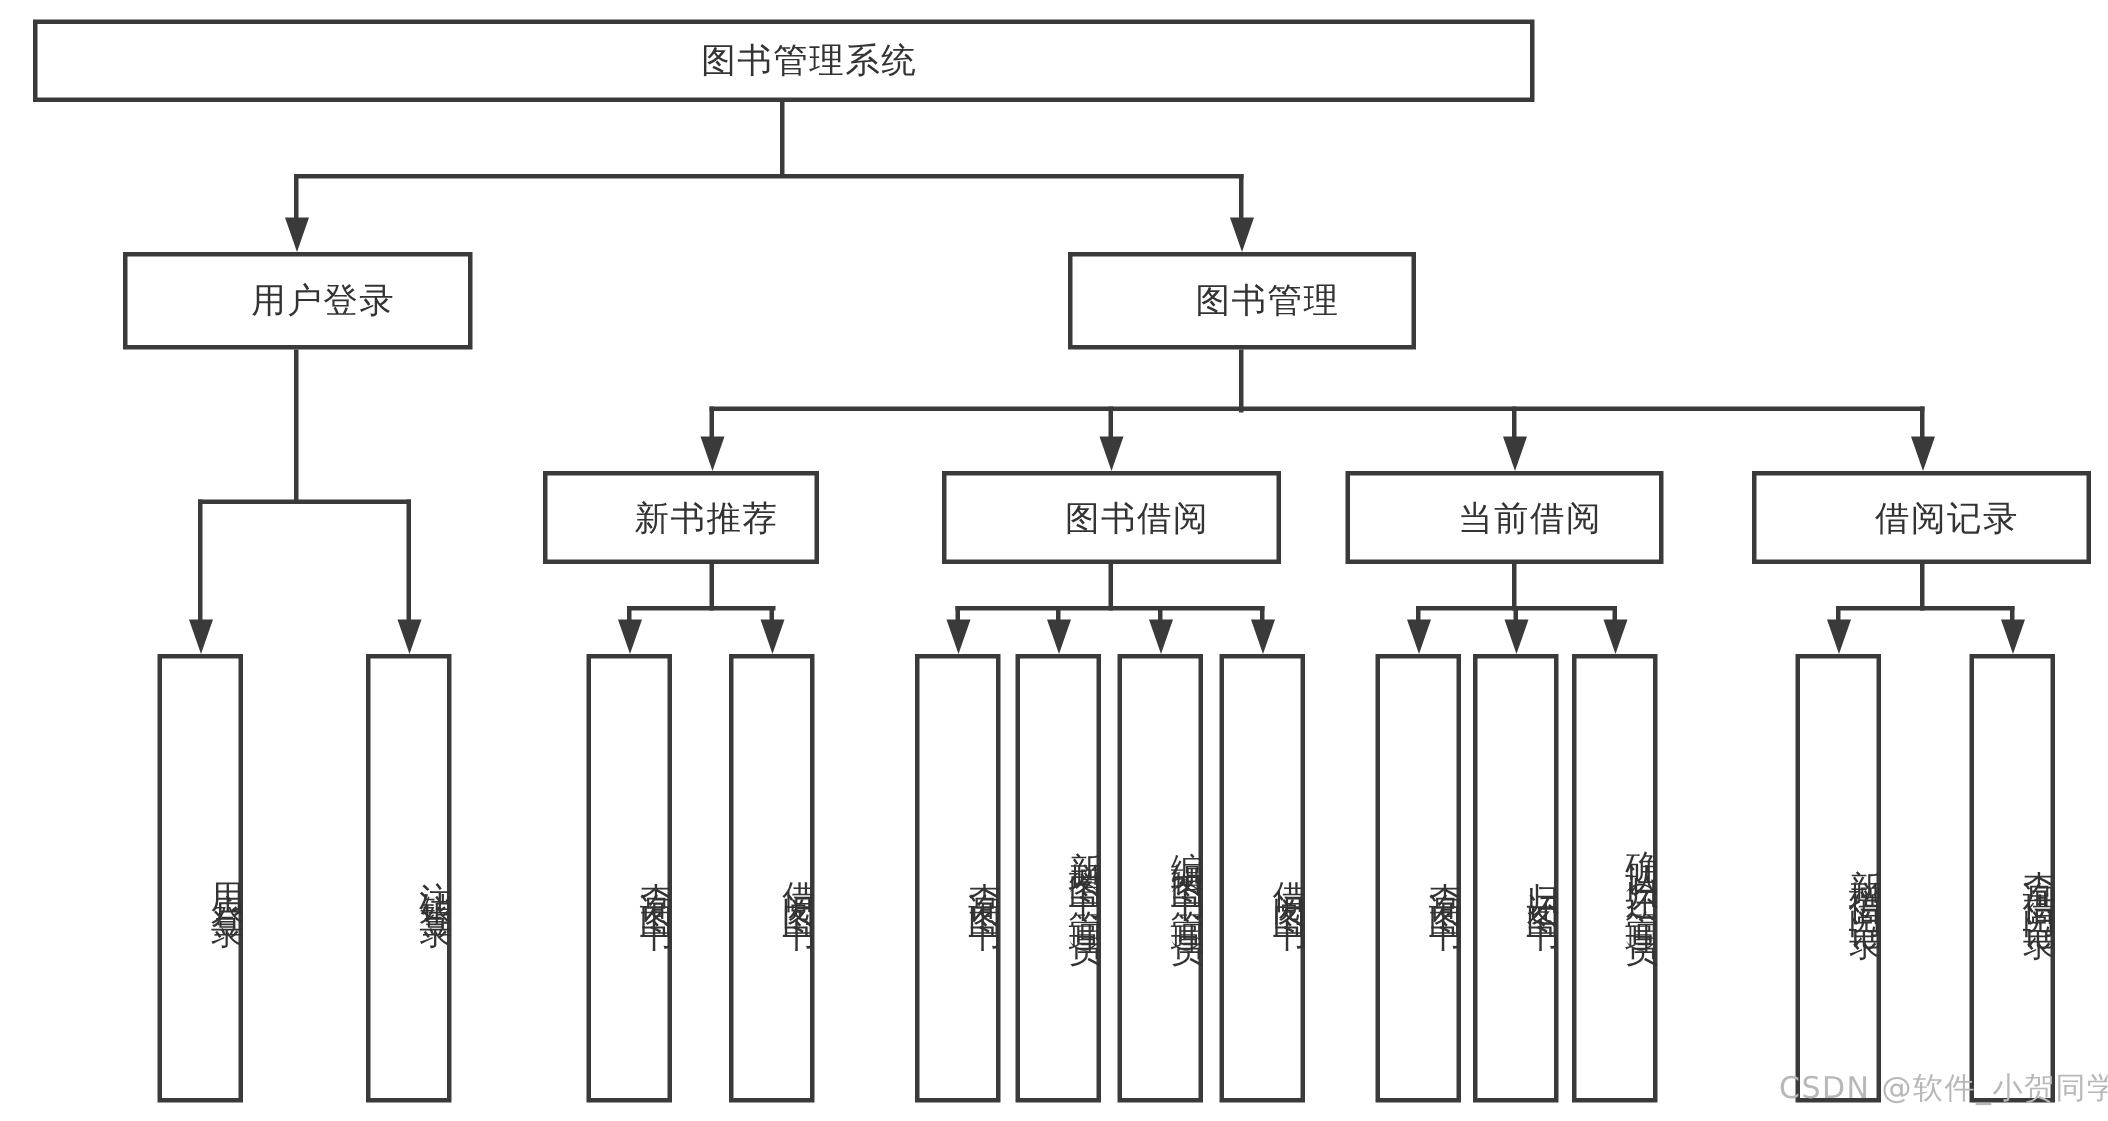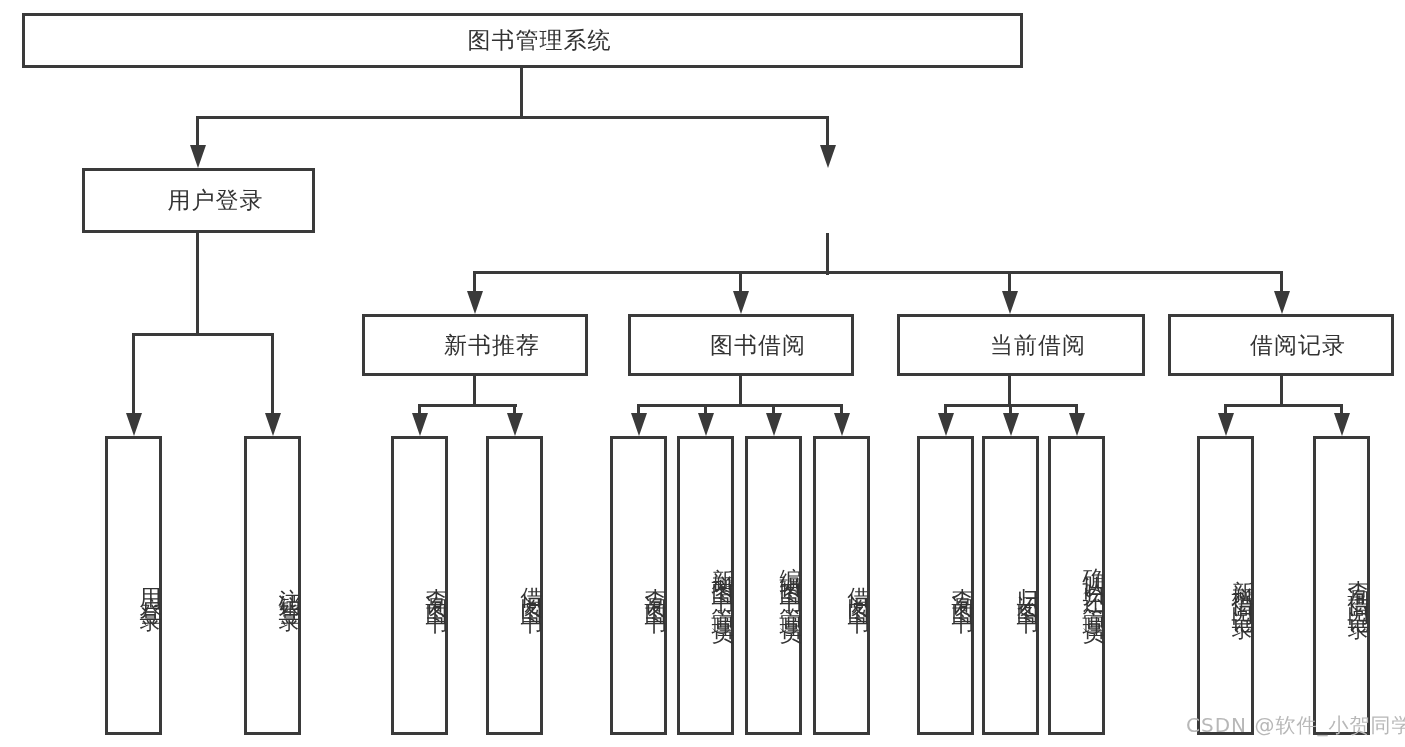--- a/index.html
+++ b/index.html
@@ -76,46 +76,49 @@
   <div class="vl" style="left:520px; top:68px; height:50px;"></div>
   <div class="hl" style="left:196px; top:116px; width:633px;"></div>
   <div class="vl" style="left:196px; top:116px; height:34px;"></div>
   <div class="ar" style="left:190px; top:145px;"></div>
   <div class="vl" style="left:826px; top:116px; height:34px;"></div>
   <div class="ar" style="left:820px; top:145px;"></div>
 
   <div class="box hbox" style="left:82px; top:168px; width:233px; height:65px;">
     <span>用户登录</span>
   </div>
+  <div class="box hbox" style="left:712px; top:168px; width:232px; height:65px;">
+    <span>图书管理</span>
+  </div>
 
   <div class="vl" style="left:196px; top:233px; height:103px;"></div>
   <div class="hl" style="left:132px; top:333px; width:142px;"></div>
   <div class="vl" style="left:132px; top:333px; height:85px;"></div>
   <div class="ar" style="left:126px; top:413px;"></div>
   <div class="vl" style="left:271px; top:333px; height:85px;"></div>
   <div class="ar" style="left:265px; top:413px;"></div>
 
   <div class="vl" style="left:826px; top:233px; height:42px;"></div>
   <div class="hl" style="left:473px; top:271px; width:810px;"></div>
   <div class="vl" style="left:473px; top:271px; height:27px;"></div>
   <div class="ar" style="left:467px; top:291px;"></div>
   <div class="vl" style="left:739px; top:271px; height:27px;"></div>
   <div class="ar" style="left:733px; top:291px;"></div>
   <div class="vl" style="left:1008px; top:271px; height:27px;"></div>
   <div class="ar" style="left:1002px; top:291px;"></div>
   <div class="vl" style="left:1280px; top:271px; height:27px;"></div>
   <div class="ar" style="left:1274px; top:291px;"></div>
 
-  <div class="box hbox" style="left:362px; top:314px; width:226px; height:62px;">
+  <div class="box hbox" style="left:362px; top:314px; width:184px; height:62px;">
     <span>新书推荐</span>
   </div>
   <div class="box hbox" style="left:628px; top:314px; width:226px; height:62px;text-align:right;">
     <span>图书借阅</span>
   </div>
-  <div class="box hbox" style="left:897px; top:314px; width:248px; height:62px;">
+  <div class="box hbox" style="left:897px; top:314px; width:212px; height:62px;">
     <span>当前借阅</span>
   </div>
   <div class="box hbox" style="left:1168px; top:314px; width:226px; height:62px;">
     <span>借阅记录</span>
   </div>
 
   <div class="vl" style="left:473px; top:376px; height:31px;"></div>
   <div class="hl" style="left:418px; top:404px; width:99px;"></div>
   <div class="vl" style="left:418px; top:404px; height:14px;"></div>
   <div class="ar" style="left:412px; top:413px;"></div>

